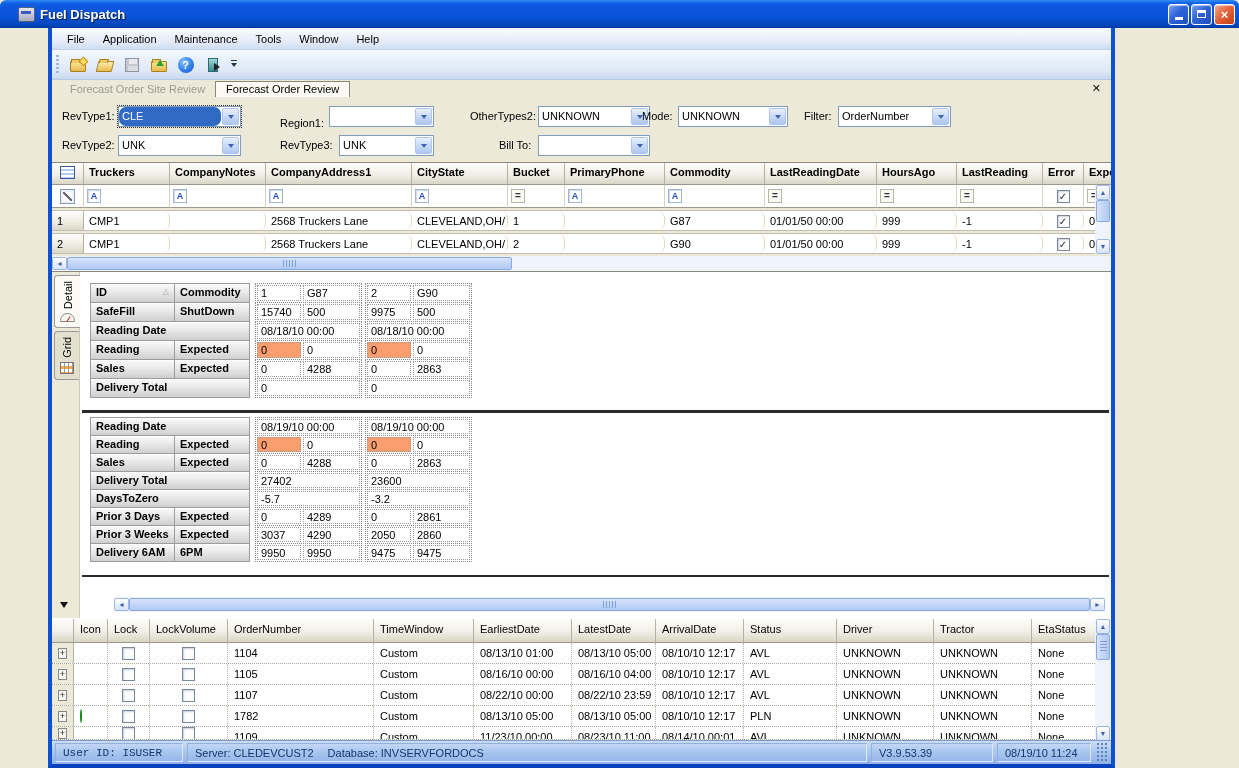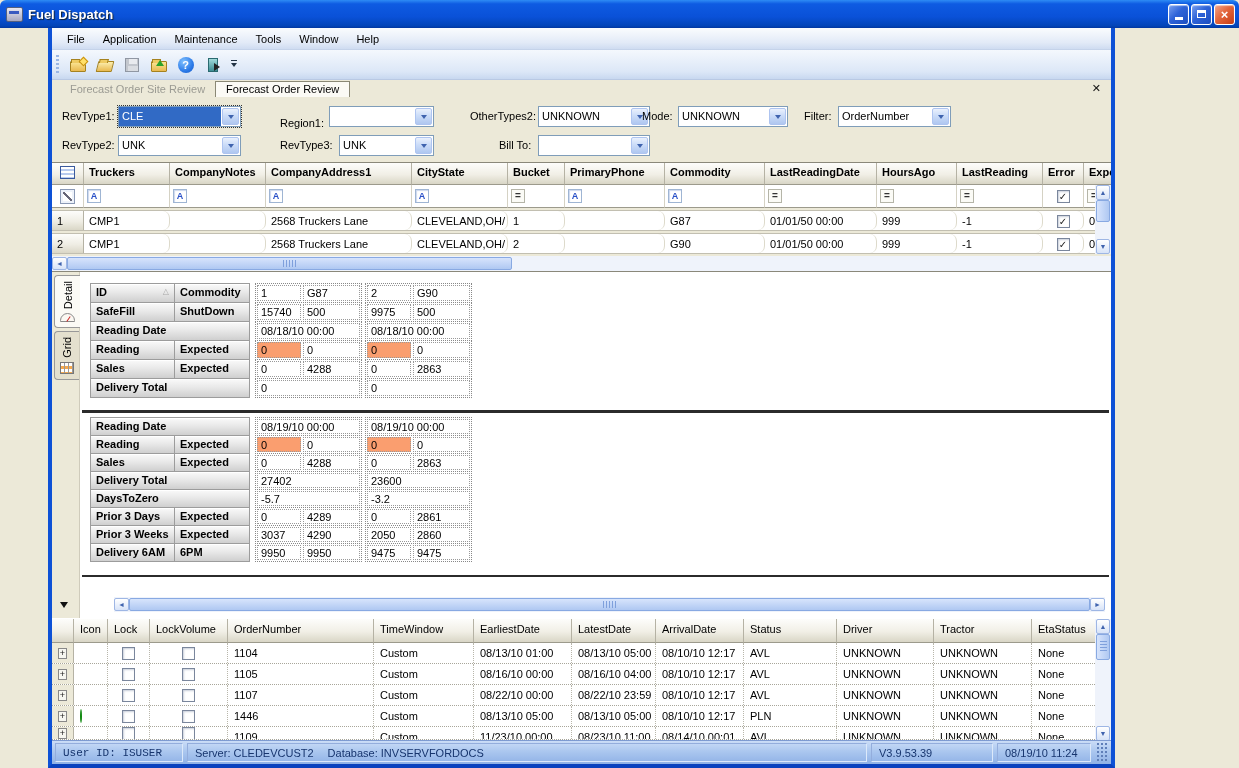--- a/index.html
+++ b/index.html
@@ -1,21 +1,21 @@
 <!DOCTYPE html>
 <html><head>
 <meta charset="utf-8">
 <style>
   * { margin:0; padding:0; box-sizing:border-box; }
   html,body { width:1239px; height:768px; overflow:hidden; }
   body { font-family:"Liberation Sans","DejaVu Sans",sans-serif; font-size:11px; color:#000; background:#ECE9D8; }
   .window { width:1239px; height:768px; display:flex; flex-direction:column; }
 
   
-  .titlebar { height:28px; background:linear-gradient(180deg,#2E8CF5 0%,#0E5BE2 14%,#0A51D8 60%,#0345B8 92%,#0237A0 100%); display:flex; align-items:center; padding:0 4px 0 6px; border-radius:6px 6px 0 0; }
+  .titlebar { height:28px; background:linear-gradient(180deg,#2E8CF5 0%,#0E5BE2 14%,#0A51D8 60%,#0345B8 92%,#0237A0 100%); display:flex; align-items:center; padding:0 4px 0 18px; border-radius:6px 6px 0 0; }
   .app-icon { width:17px; height:15px; background:linear-gradient(180deg,#E8E8F2,#A8A8C0); border:1px solid #55607E; border-radius:2px; position:relative; }
   .app-icon::after { content:""; position:absolute; left:2px; top:3px; width:10px; height:3px; background:#3A5AC0; }
   .title-text { color:#fff; font-weight:bold; font-size:13px; margin-left:5px; text-shadow:1px 1px 1px #123; flex:1; }
   .wbtn { width:21px; height:21px; border:1px solid #fff; border-radius:3px; margin-left:2px; background:linear-gradient(135deg,#7AA0EF,#2E63D8 45%,#1D4FC0); display:flex; align-items:center; justify-content:center; color:#fff; font-size:13px; font-weight:bold; box-shadow:inset 0 1px 1px rgba(255,255,255,.6); cursor:default; }
   .wbtn.close { background:linear-gradient(135deg,#F2A58B,#E3663C 45%,#C63C14); }
   .min-glyph { width:8px; height:3px; background:#fff; margin-top:9px; }
   .max-glyph { width:9px; height:8px; border:1px solid #fff; border-top:3px solid #fff; }
 
   .body { flex:1; border-left:4px solid #0D51D6; border-right:4px solid #0D51D6; border-bottom:4px solid #0A42BE; background:#22c55e; display:flex; flex-direction:column; width:1067px;margin-left:48px; }
 
@@ -48,21 +48,21 @@
   .tab-close { position:absolute; right:10px; top:2px; font-weight:bold; font-size:11px; color:#111; }
 
   
   .filterpanel { height:66px; background:#ECE9D8; position:relative; border-bottom:1px solid #8A887A; }
   .flabel { position:absolute; height:21px; line-height:21px; }
   .combo { position:absolute; height:21px; background:#fff; border:1px solid #7F9DB9; display:flex; }
   .combo .val { flex:1; padding:3px 3px 0; overflow:hidden; white-space:nowrap; }
   .combo .cbtn { width:17px; margin:1px; background:linear-gradient(180deg,#EAF1FD,#CBDCF8 45%,#AFC7F0); border:1px solid #AEC4F0; border-radius:2px; display:flex; align-items:center; justify-content:center; }
   .combo .cbtn i { width:0; height:0; border:3px solid transparent; border-top:4px solid #3F63AE; margin-top:4px; }
   .combo.selected { outline:1px dotted #333; }
-  .combo.selected .val { background:#316AC5; color:#fff; }
+  .combo.selected .val { background:#316AC5; color:#fff;border-radius:7px; }
 
   
   .maingrid { height:109px; background:#ECE9D8; position:relative; overflow:hidden; border-bottom:1px solid #8A887A; }
   .mg-inner { width:1215px; }
   .mg-head { display:flex; height:22px; }
   .mg-h { font-weight:bold; background:linear-gradient(180deg,#FDFDFB,#F1EFE6 55%,#D9D6C6); border-right:1px solid #B5B2A4; border-bottom:1px solid #9C9A8C; padding:3px 5px 0; overflow:hidden; white-space:nowrap; }
   .mg-frow { display:flex; height:23px; }
   .mg-f { background:#fff; border-right:1px solid #D5D2C4; border-bottom:1px solid #9C9A8C; display:flex; align-items:center; padding:0 3px; gap:3px; }
   .fA { width:14px; height:14px; border:1px solid #9FB5D3; color:#2A50C8; font-size:9px; font-weight:bold; text-align:center; line-height:13px; background:#fff; box-shadow:inset 1px 1px 1px #CCD8EE; }
   .feq { width:14px; height:14px; border:1px solid #B5B5A8; color:#333; font-size:10px; font-weight:bold; text-align:center; line-height:12px; background:#FBFBF6; }
@@ -673,21 +673,21 @@
           <div class="bc b0">
               <span class="expand">+</span>
             </div>
           <div class="bc b1"><span class="ok-dot"></span></div>
           <div class="bc b2 cellcenter">
               <span class="cb"></span>
             </div>
           <div class="bc b3 cellcenter">
               <span class="cb"></span>
             </div>
-          <div class="bc b4">1446</div>
+          <div class="bc b4">1782</div>
           <div class="bc b5">Custom</div>
           <div class="bc b6">08/13/10 05:00</div>
           <div class="bc b7">08/13/10 05:00</div>
           <div class="bc b8">08/10/10 12:17</div>
           <div class="bc b9">PLN</div>
           <div class="bc b10">UNKNOWN</div>
           <div class="bc b11">UNKNOWN</div>
           <div class="bc b12">None</div>
         </div>
         <div class="bg-row partial">

